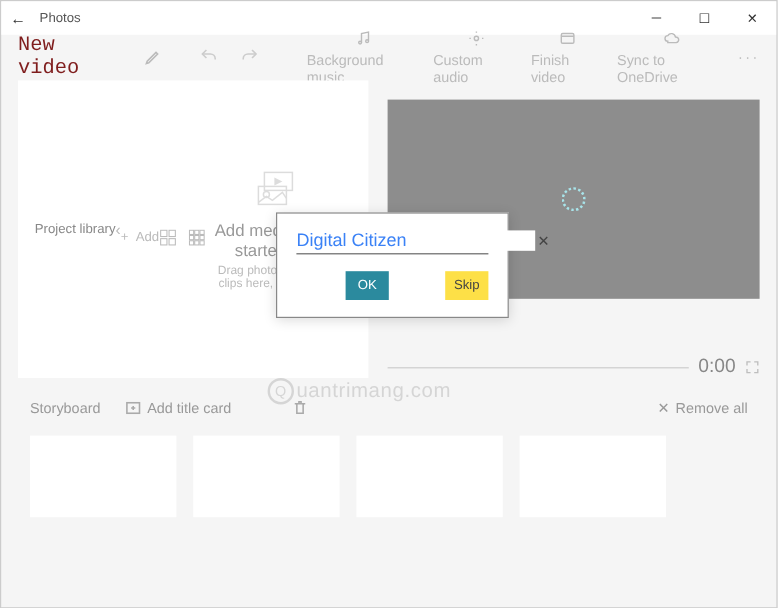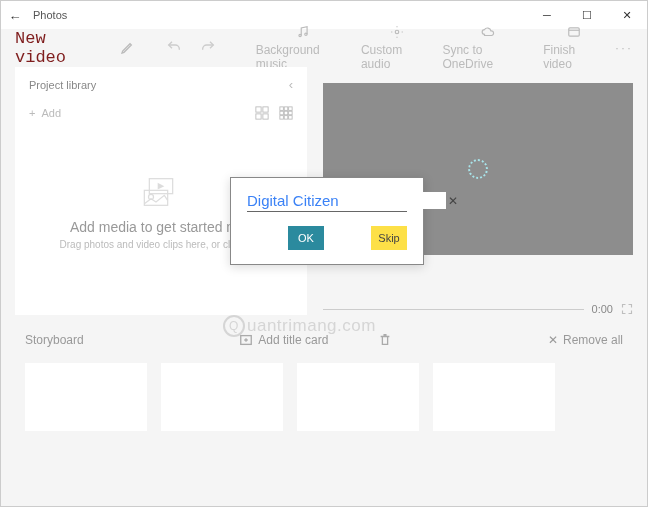--- a/index.html
+++ b/index.html
@@ -13,41 +13,41 @@
 
   .toolbar { height: 38px; display: flex; align-items: center; padding: 0 14px; gap: 10px; color: #bbb; font-size: 12px; }
   .toolbar .videoname { color: #7f1d1d; font-size: 17px; font-weight: 400; margin-right: 6px; font-family: Liberation Mono, monospace; }
   .tool-item { display: flex; align-items: center; gap: 4px; cursor: pointer; flex-direction: column; }
   .tool-item svg { width: 14px; height: 14px; }
   .spacer { flex: 1; }
   .edit-icon svg { width: 16px; height: 16px; }
   .undo-redo { display: flex; gap: 18px; margin: 0 20px; }
 
   .mainrow { display: flex; gap: 16px; padding: 0 14px; height: 248px; }
-  .library { background: #fff; width: 292px; height: 100%; padding: 10px 14px; display: flex; flex-direction: column; }
+  .library { background: #fff; width: 292px; height: 100%; padding: 10px 14px; display: flex; }
   .lib-head { display: flex; align-items: center; justify-content: space-between; font-size: 11px; color: #888; }
   .lib-actions { display: flex; align-items: center; justify-content: space-between; margin-top: 14px; color: #bbb; font-size: 11px; }
   .lib-actions .add { display: flex; align-items: center; gap: 6px; cursor: pointer; }
   .view-toggle { display: flex; gap: 10px; }
   .vt { width: 14px; height: 14px; cursor: pointer; }
   .lib-empty { flex: 1; display: flex; flex-direction: column; align-items: center; justify-content: center; gap: 4px; color: #aaa; text-align: center; }
   .lib-empty .big { font-size: 14px; color: #999; }
   .lib-empty .small { font-size: 10px; color: #bbb; }
   .lib-empty-icon { width: 40px; height: 34px; opacity: .4; margin-bottom: 6px; }
 
   .preview-col { flex: 1; display: flex; flex-direction: column; }
   .preview { background: #8d8d8d; height: 172px; margin-top: 16px; display: flex; align-items: center; justify-content: center; }
   .spinner { width: 20px; height: 20px; border: 2px dotted #a8e4ea; border-radius: 50%; }
-  .timebar { display: flex; align-items: center; margin-top: 48px; gap: 8px; font-size: 11px; color: #888; }
+  .timebar { display: flex; align-items: center; margin-top: 48px; gap: 8px; font-size: 16px; color: #888; }
   .timebar .line { flex: 1; height: 1px; background: #ccc; }
   .full-ic { width: 12px; height: 12px; opacity: .5; }
 
   .story-head { display: flex; align-items: center; padding: 18px 24px 8px; font-size: 12px; color: #999; gap: 20px; }
   .story-head .title { font-weight: 400; flex: 0 0 auto; }
-  .story-head .mid { flex: 1; display: flex; justify-content: center; gap: 10px; }
+  .story-head .mid { flex: 1; display: flex; gap: 10px; }
   .story-head .action { display: flex; align-items: center; gap: 5px; cursor: pointer; }
   .thumbs { display: flex; gap: 14px; padding: 8px 24px 22px; }
   .thumb { width: 122px; height: 68px; background: #fff; }
 
   
   .dialog { position: absolute; left: 229px; top: 176px; width: 194px; background: #fff; border: 1px solid #888; padding: 14px 16px 14px; box-shadow: 0 2px 10px rgba(0,0,0,.15); }
   .dialog h3 { font-size: 13px; font-weight: 400; color: #333; margin-bottom: 16px; }
   .dialog .input-row { display: flex; align-items: center; border-bottom: 1px solid #666; padding-bottom: 2px; margin-bottom: 14px; }
   .dialog input { border: none; outline: none; font-size: 15px; flex: 1; color: #3b82f6; }
   .dialog .clear { font-size: 12px; cursor: pointer; color: #444; padding: 0 2px; }
@@ -100,30 +100,30 @@
   </div>
   <div class="tool-item">
     <svg viewBox="0 0 24 24" fill="none" stroke="#bbb" stroke-width="2">
         <circle cx="12" cy="12" r="3"></circle>
         <path d="M12 2v2M12 20v2M4 12H2M22 12h-2"></path>
       </svg>
     <span>Custom audio</span>
   </div>
   <div class="tool-item">
     <svg viewBox="0 0 24 24" fill="none" stroke="#bbb" stroke-width="2">
-        <path d="M6 16a4 4 0 010-8 6 6 0 0111 2 4 4 0 011 8H6z"></path>
-      </svg>
-    <span>Sync to OneDrive</span>
-  </div>
-  <div class="tool-item">
-    <svg viewBox="0 0 24 24" fill="none" stroke="#bbb" stroke-width="2">
         <rect x="3" y="5" width="18" height="14" rx="2"></rect>
         <path d="M3 9h18"></path>
       </svg>
     <span>Finish video</span>
+  </div>
+  <div class="tool-item">
+    <svg viewBox="0 0 24 24" fill="none" stroke="#bbb" stroke-width="2">
+        <path d="M6 16a4 4 0 010-8 6 6 0 0111 2 4 4 0 011 8H6z"></path>
+      </svg>
+    <span>Sync to OneDrive</span>
   </div>
   <div class="tool-item" style="letter-spacing:2px;">···</div>
 </div>
 
 <div class="mainrow">
   <div class="library">
     <div class="lib-head">
       <span>Project library</span>
       <span style="font-size:13px;color:#bbb;">‹</span>
     </div>

